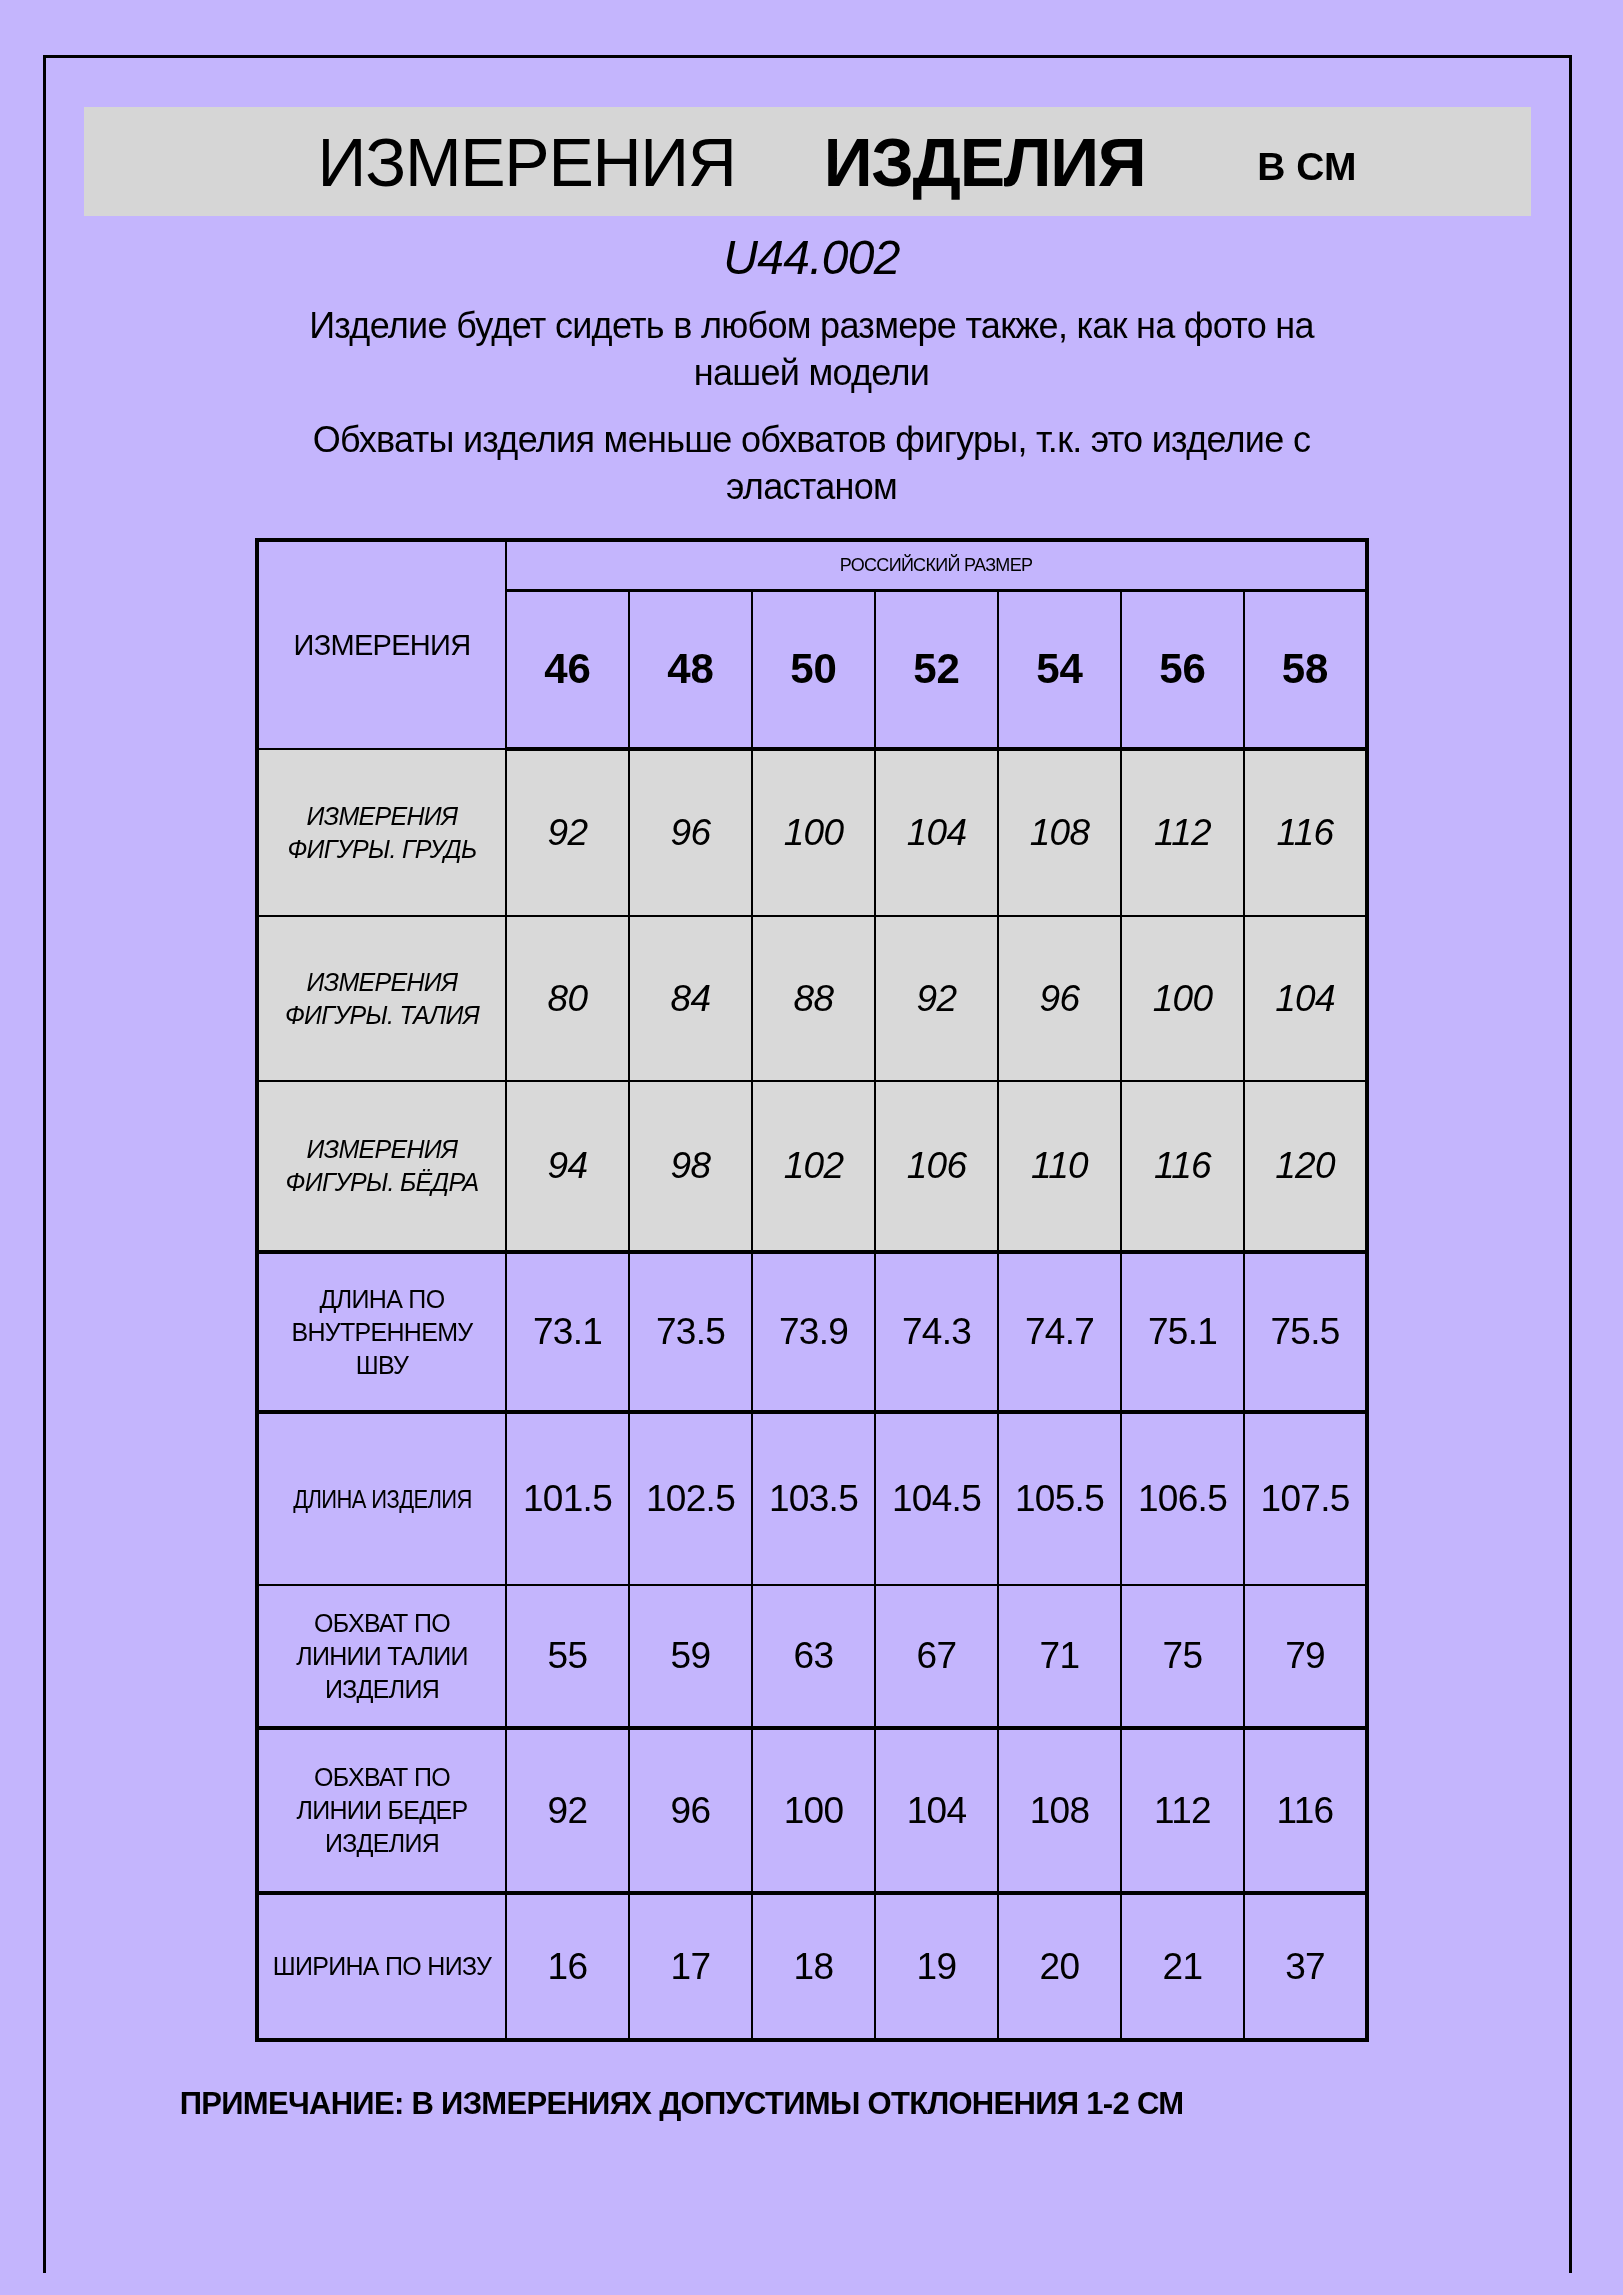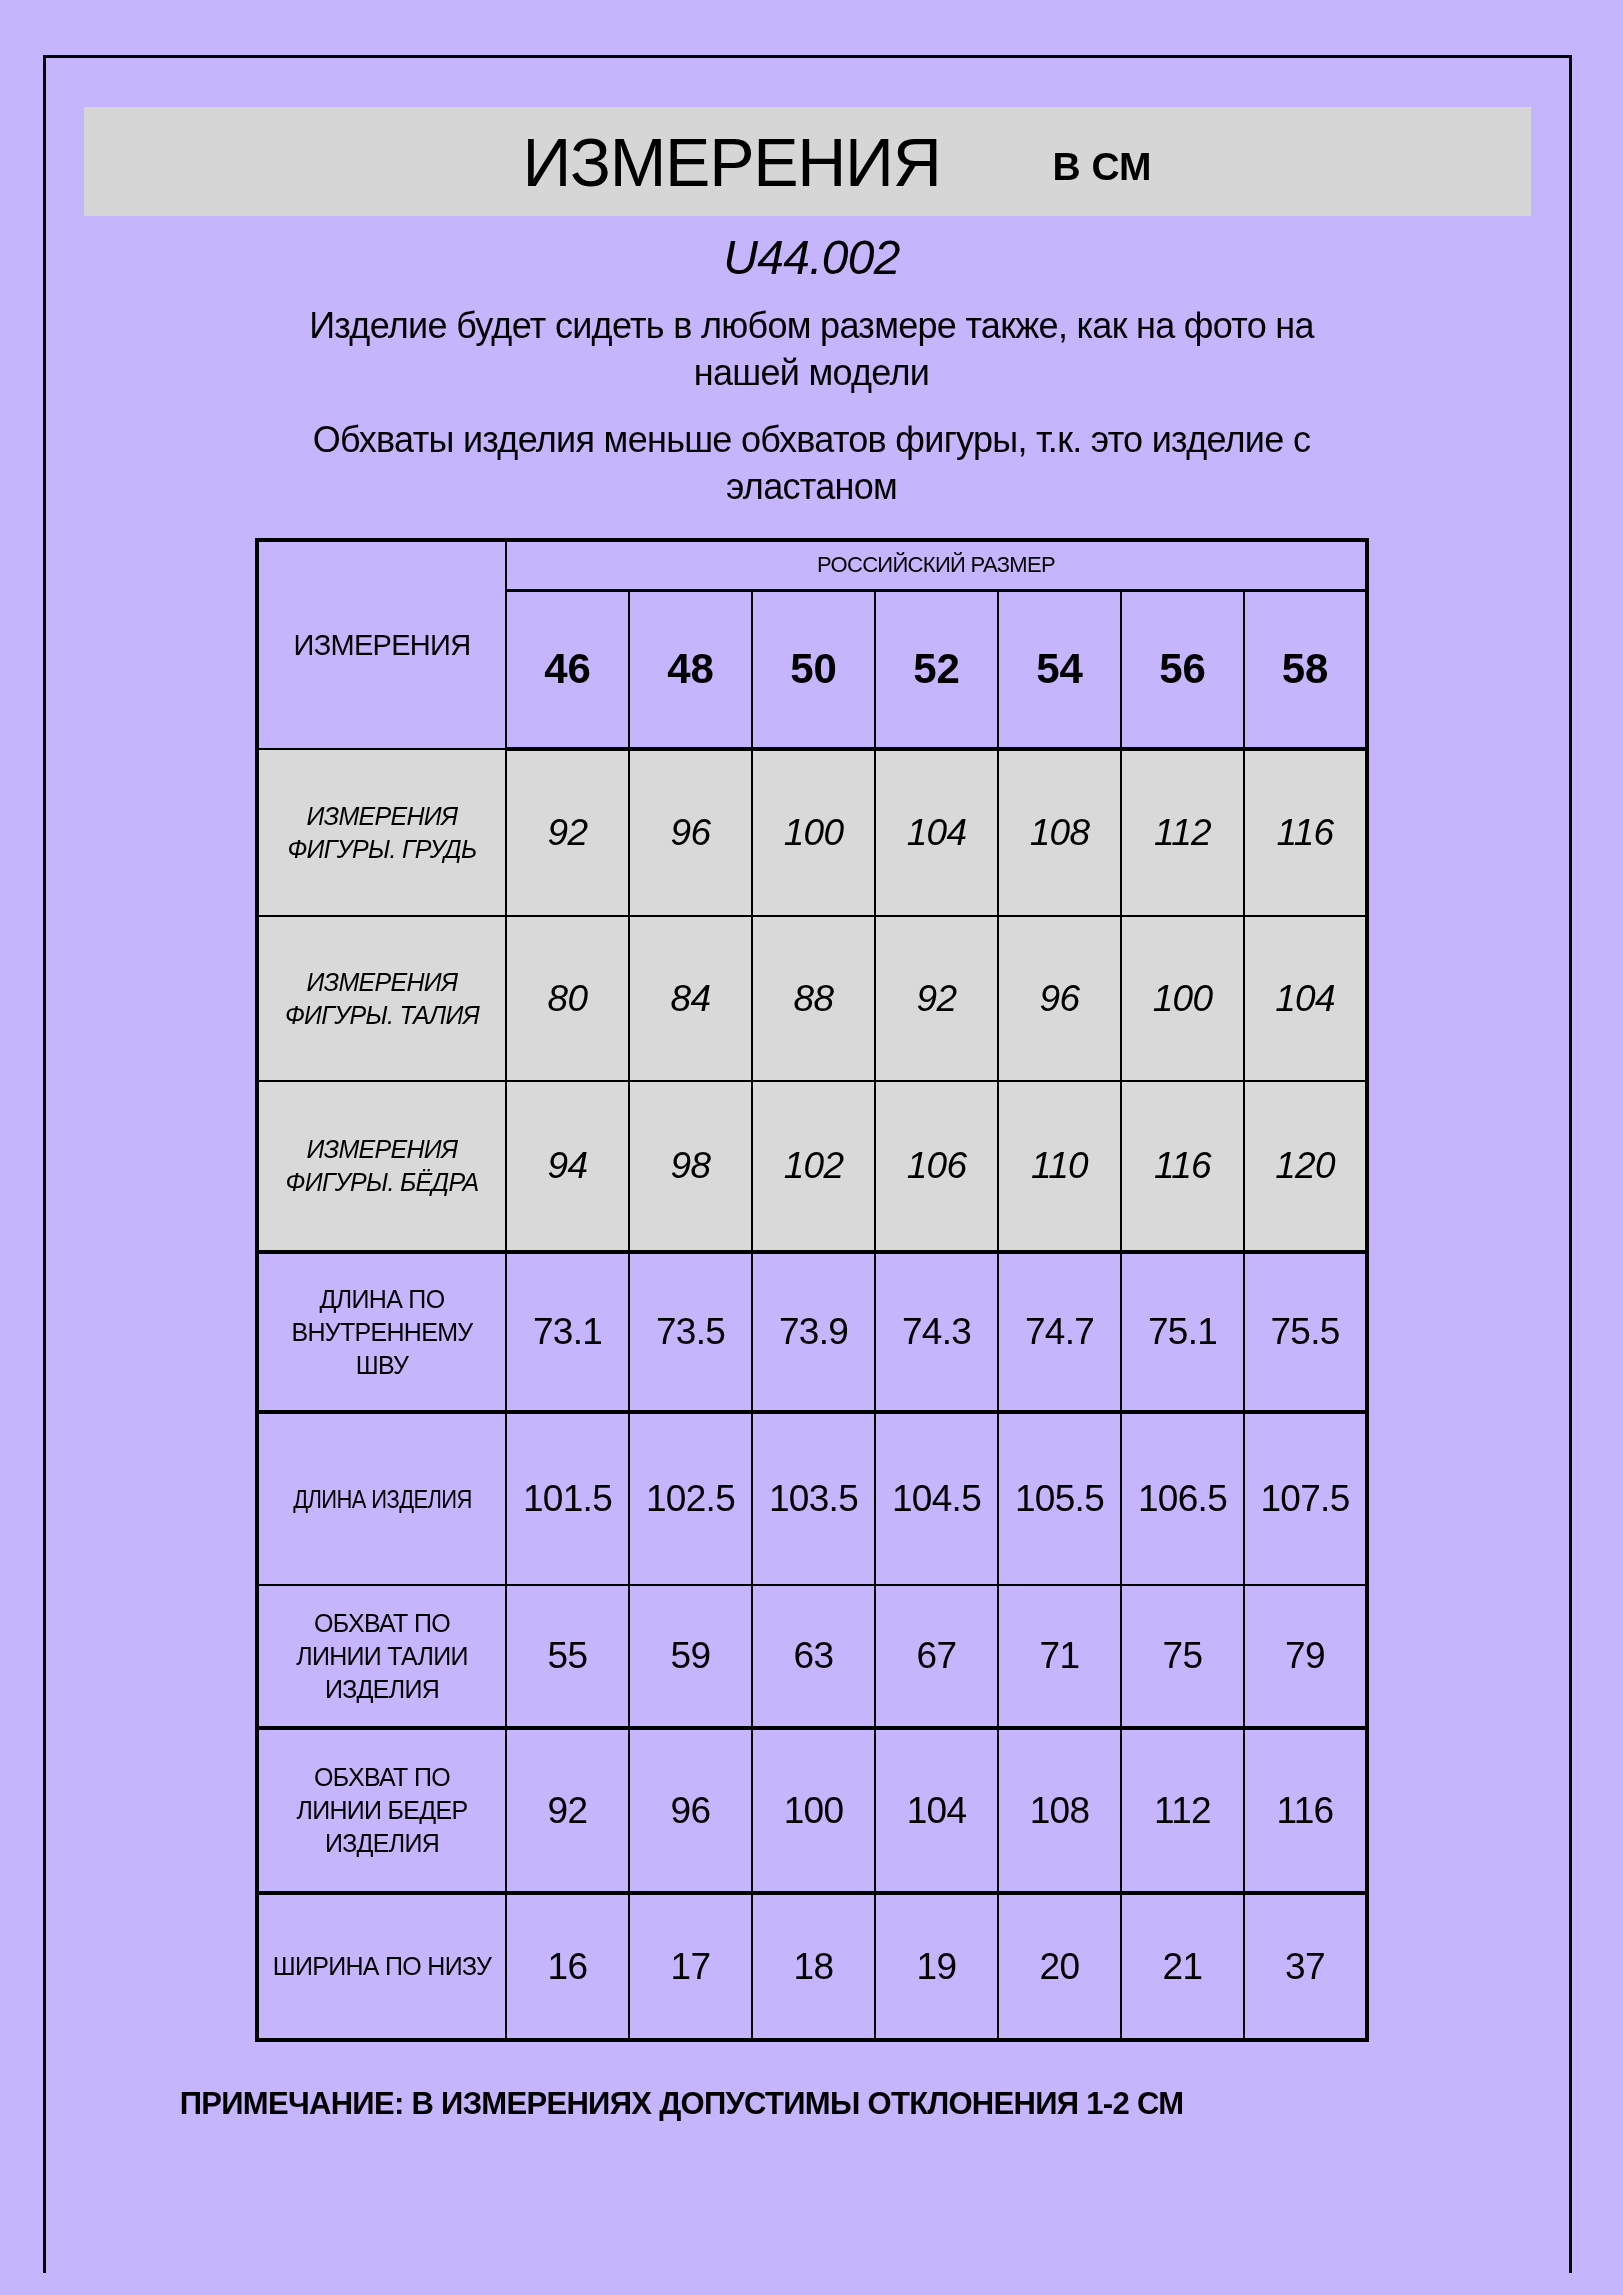--- a/index.html
+++ b/index.html
@@ -44,21 +44,21 @@
   .size-table tbody tr:nth-child(1) { height:167px; }
   .size-table tbody tr:nth-child(2) { height:165px; }
   .size-table tbody tr:nth-child(3) { height:171px; }
   .size-table tbody tr:nth-child(4) { height:160px; }
   .size-table tbody tr:nth-child(5) { height:173px; }
   .size-table tbody tr:nth-child(6) { height:143px; }
   .size-table tbody tr:nth-child(7) { height:165px; }
   .size-table tbody tr:nth-child(8) { height:147px; }
 
   .measure-head { font-size:29px; letter-spacing:-0.7px; }
-  .group-head   { font-size:22px; letter-spacing:-0.7px; border-bottom-width:3.9px !important; }
+  .group-head   { font-size:18px; letter-spacing:-0.7px; border-bottom-width:3.9px !important; }
   .size-cell    { font-size:42px; font-weight:700; border-bottom-width:4.6px !important; }
 
   .lbl { font-size:25px; line-height:1.32; letter-spacing:-0.7px; padding:4px 13px !important; }
   .val { font-size:37px; letter-spacing:-0.7px; }
 
   tr.gray td { background:#d9d9d9; font-style:italic; }
   tr.thickB td { border-bottom-width:4.6px; }
   .one-line span { display:inline-block; white-space:nowrap; transform:scaleX(0.88); transform-origin:center; }
 
   .footer-note {
@@ -68,20 +68,21 @@
 </style>
 </head>
 <body>
 
 <div class="page">
 
   <div class="frame"></div>
 
   <div class="title-band" style="background:#d6d6d6;">
     <span class="t1">ИЗМЕРЕНИЯ</span>
+    <span class="t2">ИЗДЕЛИЯ</span>
     <span class="t3">В СМ</span>
   </div>
 
   <div class="code">U44.002</div>
 
   <p class="para p2">Обхваты изделия меньше обхватов фигуры, т.к. это изделие с эластаном</p>
   <p class="para p1">Изделие будет сидеть в любом размере также, как на фото на нашей модели</p>
 
   <table class="size-table">
     <colgroup>

